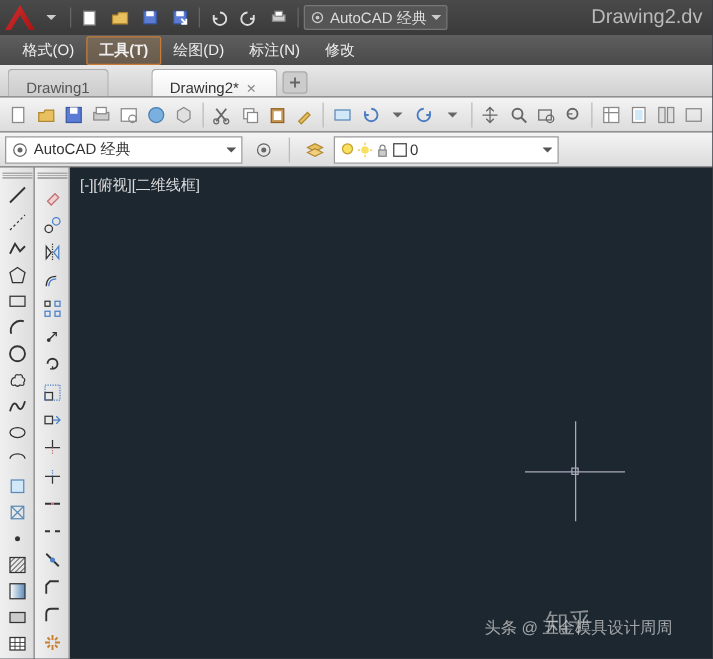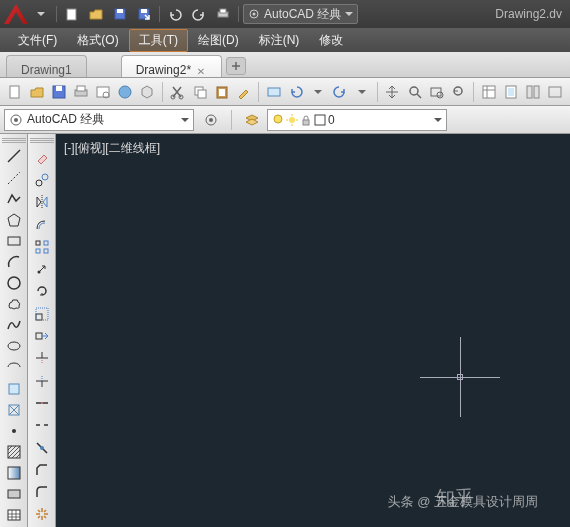--- a/index.html
+++ b/index.html
@@ -2,24 +2,24 @@
 <html><head>
 <meta charset="utf-8">
 <style>
 * { margin: 0; padding: 0; box-sizing: border-box; }
 body { font-family: "Microsoft YaHei", Arial, sans-serif; font-size: 12px; background: #575757; width: 570px; height: 527px; overflow: hidden; position: relative; }
 .titlebar { height: 28px; background: linear-gradient(to bottom, #4a4a4a, #3a3a3a); display: flex; align-items: center; padding: 0 4px; gap: 2px; }
 .logo { width: 24px; height: 20px; background: linear-gradient(135deg, #d82c2c, #a51515); position: relative; clip-path: polygon(0 100%, 50% 0, 100% 100%, 80% 100%, 50% 40%, 20% 100%); }
 .qat-btn { width: 22px; height: 20px; display: flex; align-items: center; justify-content: center; border-radius: 2px; color: #ddd; cursor: pointer; }
 .qat-sep { width: 1px; height: 16px; background: #666; margin: 0 2px; }
 .workspace-dd { height: 20px; background: #555; border: 1px solid #777; border-radius: 2px; display: flex; align-items: center; padding: 0 4px; color: #ddd; gap: 4px; min-width: 110px; }
-.title-text { margin-left: auto; color: #bbb; font-size: 12px; padding-right: 4px; }
+.title-text { margin-left: auto; color: #bbb; font-size: 16px; padding-right: 4px; }
 .menubar { height: 24px; background: linear-gradient(to bottom, #5e5e5e, #4a4a4a); display: flex; align-items: center; padding: 0 8px; gap: 0; }
 .menu-item { padding: 3px 10px; color: #eee; cursor: pointer; border-radius: 2px; }
-.menu-item.highlighted { border: 1px solid #c77c3a; background: rgba(230,160,80,0.2); padding: 2px 9px; }
+.menu-item.highlighted { border: 1px solid #c77c3a; background: rgba(230,160,80,0.2); padding: 2px 9px; font-weight: bold; }
 .tabbar { height: 26px; background: linear-gradient(to bottom, #e8e8e8, #d0d0d0); display: flex; align-items: flex-end; padding: 0 6px; gap: 2px; border-bottom: 1px solid #999; }
 .tab { height: 22px; padding: 0 14px; display: flex; align-items: flex-end; gap: 4px; border-radius: 4px 4px 0 0; border: 1px solid #aaa; border-bottom: none; background: linear-gradient(to bottom, #ddd, #ccc); color: #555; cursor: pointer; }
 .tab.active { background: linear-gradient(to bottom, #fff, #f0f0f0); color: #333; font-weight: 500; margin-left: 32px; }
 .tab-close { width: 12px; height: 12px; display: flex; align-items: center; justify-content: center; color: #888; font-size: 10px; }
 .newtab { width: 20px; height: 18px; background: #ccc; border: 1px solid #aaa; border-radius: 3px; display: flex; align-items: center; justify-content: center; color: #666; cursor: pointer; margin-left: 2px; margin-bottom: 2px; }
 .toolbar-row { height: 28px; background: linear-gradient(to bottom, #f4f4f4, #dcdcdc); border-bottom: 1px solid #999; display: flex; align-items: center; padding: 0 4px; gap: 1px; }
 .tbtn { width: 22px; height: 22px; display: flex; align-items: center; justify-content: center; border: 1px solid transparent; border-radius: 2px; color: #444; cursor: pointer; }
 .tsep { width: 1px; height: 20px; background: #bbb; margin: 0 3px; }
 .toolbar-row2 { height: 28px; background: linear-gradient(to bottom, #f4f4f4, #dcdcdc); border-bottom: 1px solid #999; display: flex; align-items: center; padding: 0 4px; gap: 6px; }
 .ws-combo { height: 22px; background: #fff; border: 1px solid #999; display: flex; align-items: center; padding: 0 4px; gap: 4px; width: 190px; }
@@ -103,21 +103,20 @@
       </svg>
     <span>AutoCAD 经典</span>
     <svg width="8" height="8" style="margin-left:auto">
         <path d="M0 2 L4 6 L8 2" fill="#ccc"></path>
       </svg>
   </div>
   <div class="title-text">Drawing2.dv</div>
 </div>
 
 <div class="menubar">
-  <div class="menu-item">文件(F)</div>
   <div class="menu-item">格式(O)</div>
   <div class="menu-item highlighted">工具(T)</div>
   <div class="menu-item">绘图(D)</div>
   <div class="menu-item">标注(N)</div>
   <div class="menu-item">修改</div>
 </div>
 
 <div class="tabbar">
   <div class="tab">
     <span>Drawing1</span>

